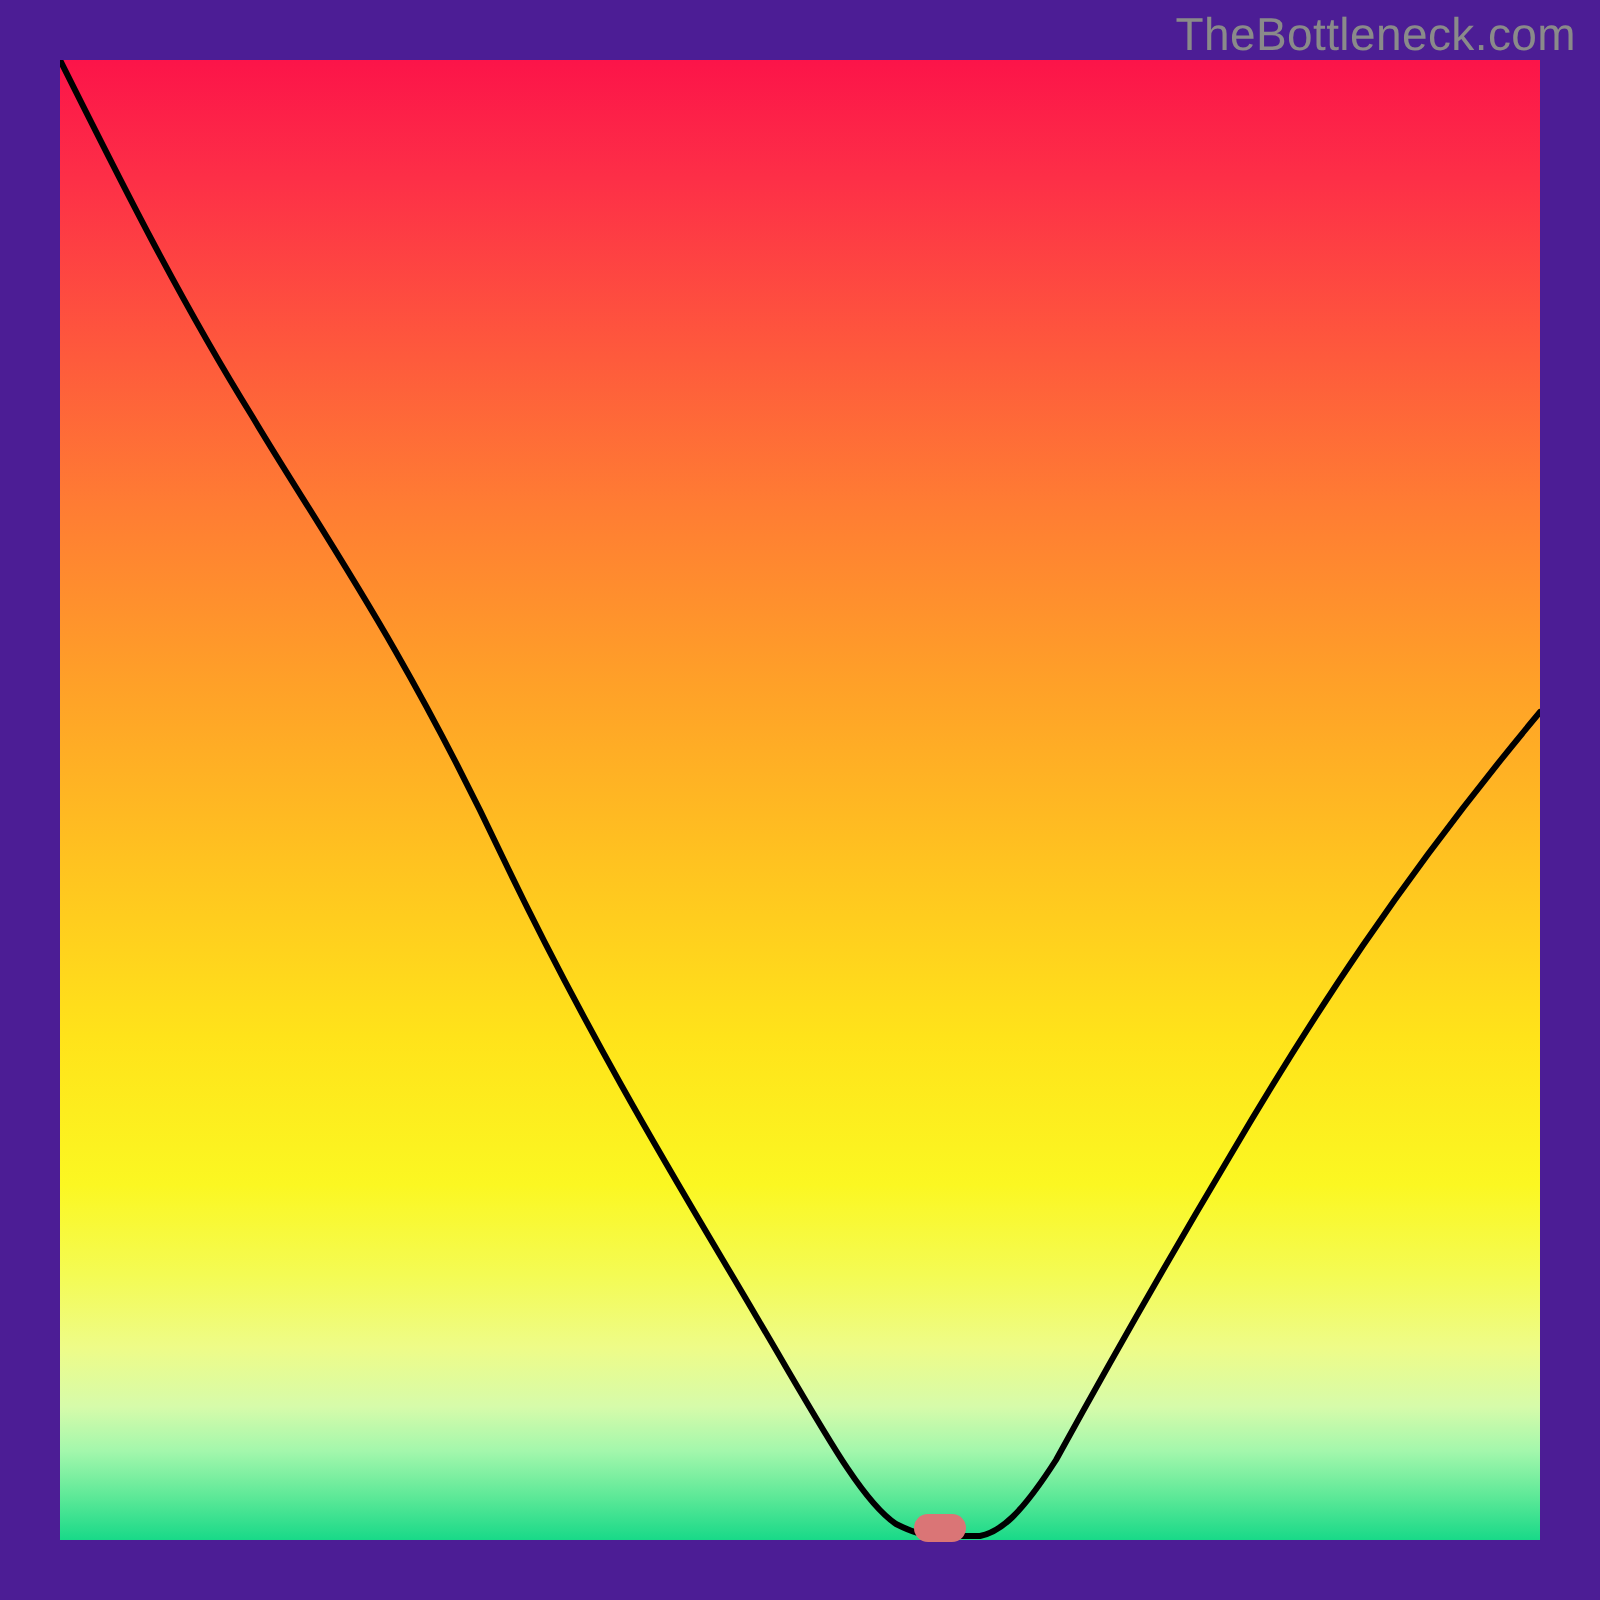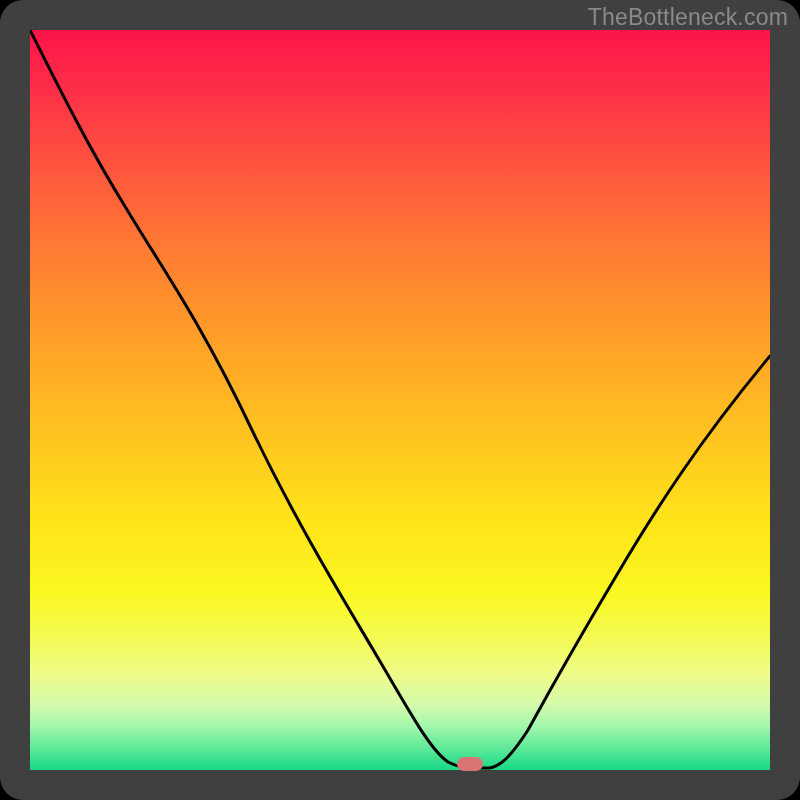--- a/index.html
+++ b/index.html
@@ -8,22 +8,21 @@
     width: 800px;
     height: 800px;
     background: #000;
     overflow: hidden;
     font-family: Arial, Helvetica, sans-serif;
   }
   .frame {
     position: relative;
     width: 800px;
     height: 800px;
-    background: #404040;
-    border-radius: 23px;
+    background: #4c1d95;
   }
   .plot-area {
     position: absolute;
     left: 30px;
     top: 30px;
     width: 740px;
     height: 740px;
     
     background: linear-gradient(to bottom,
       #fc1449 0%,

